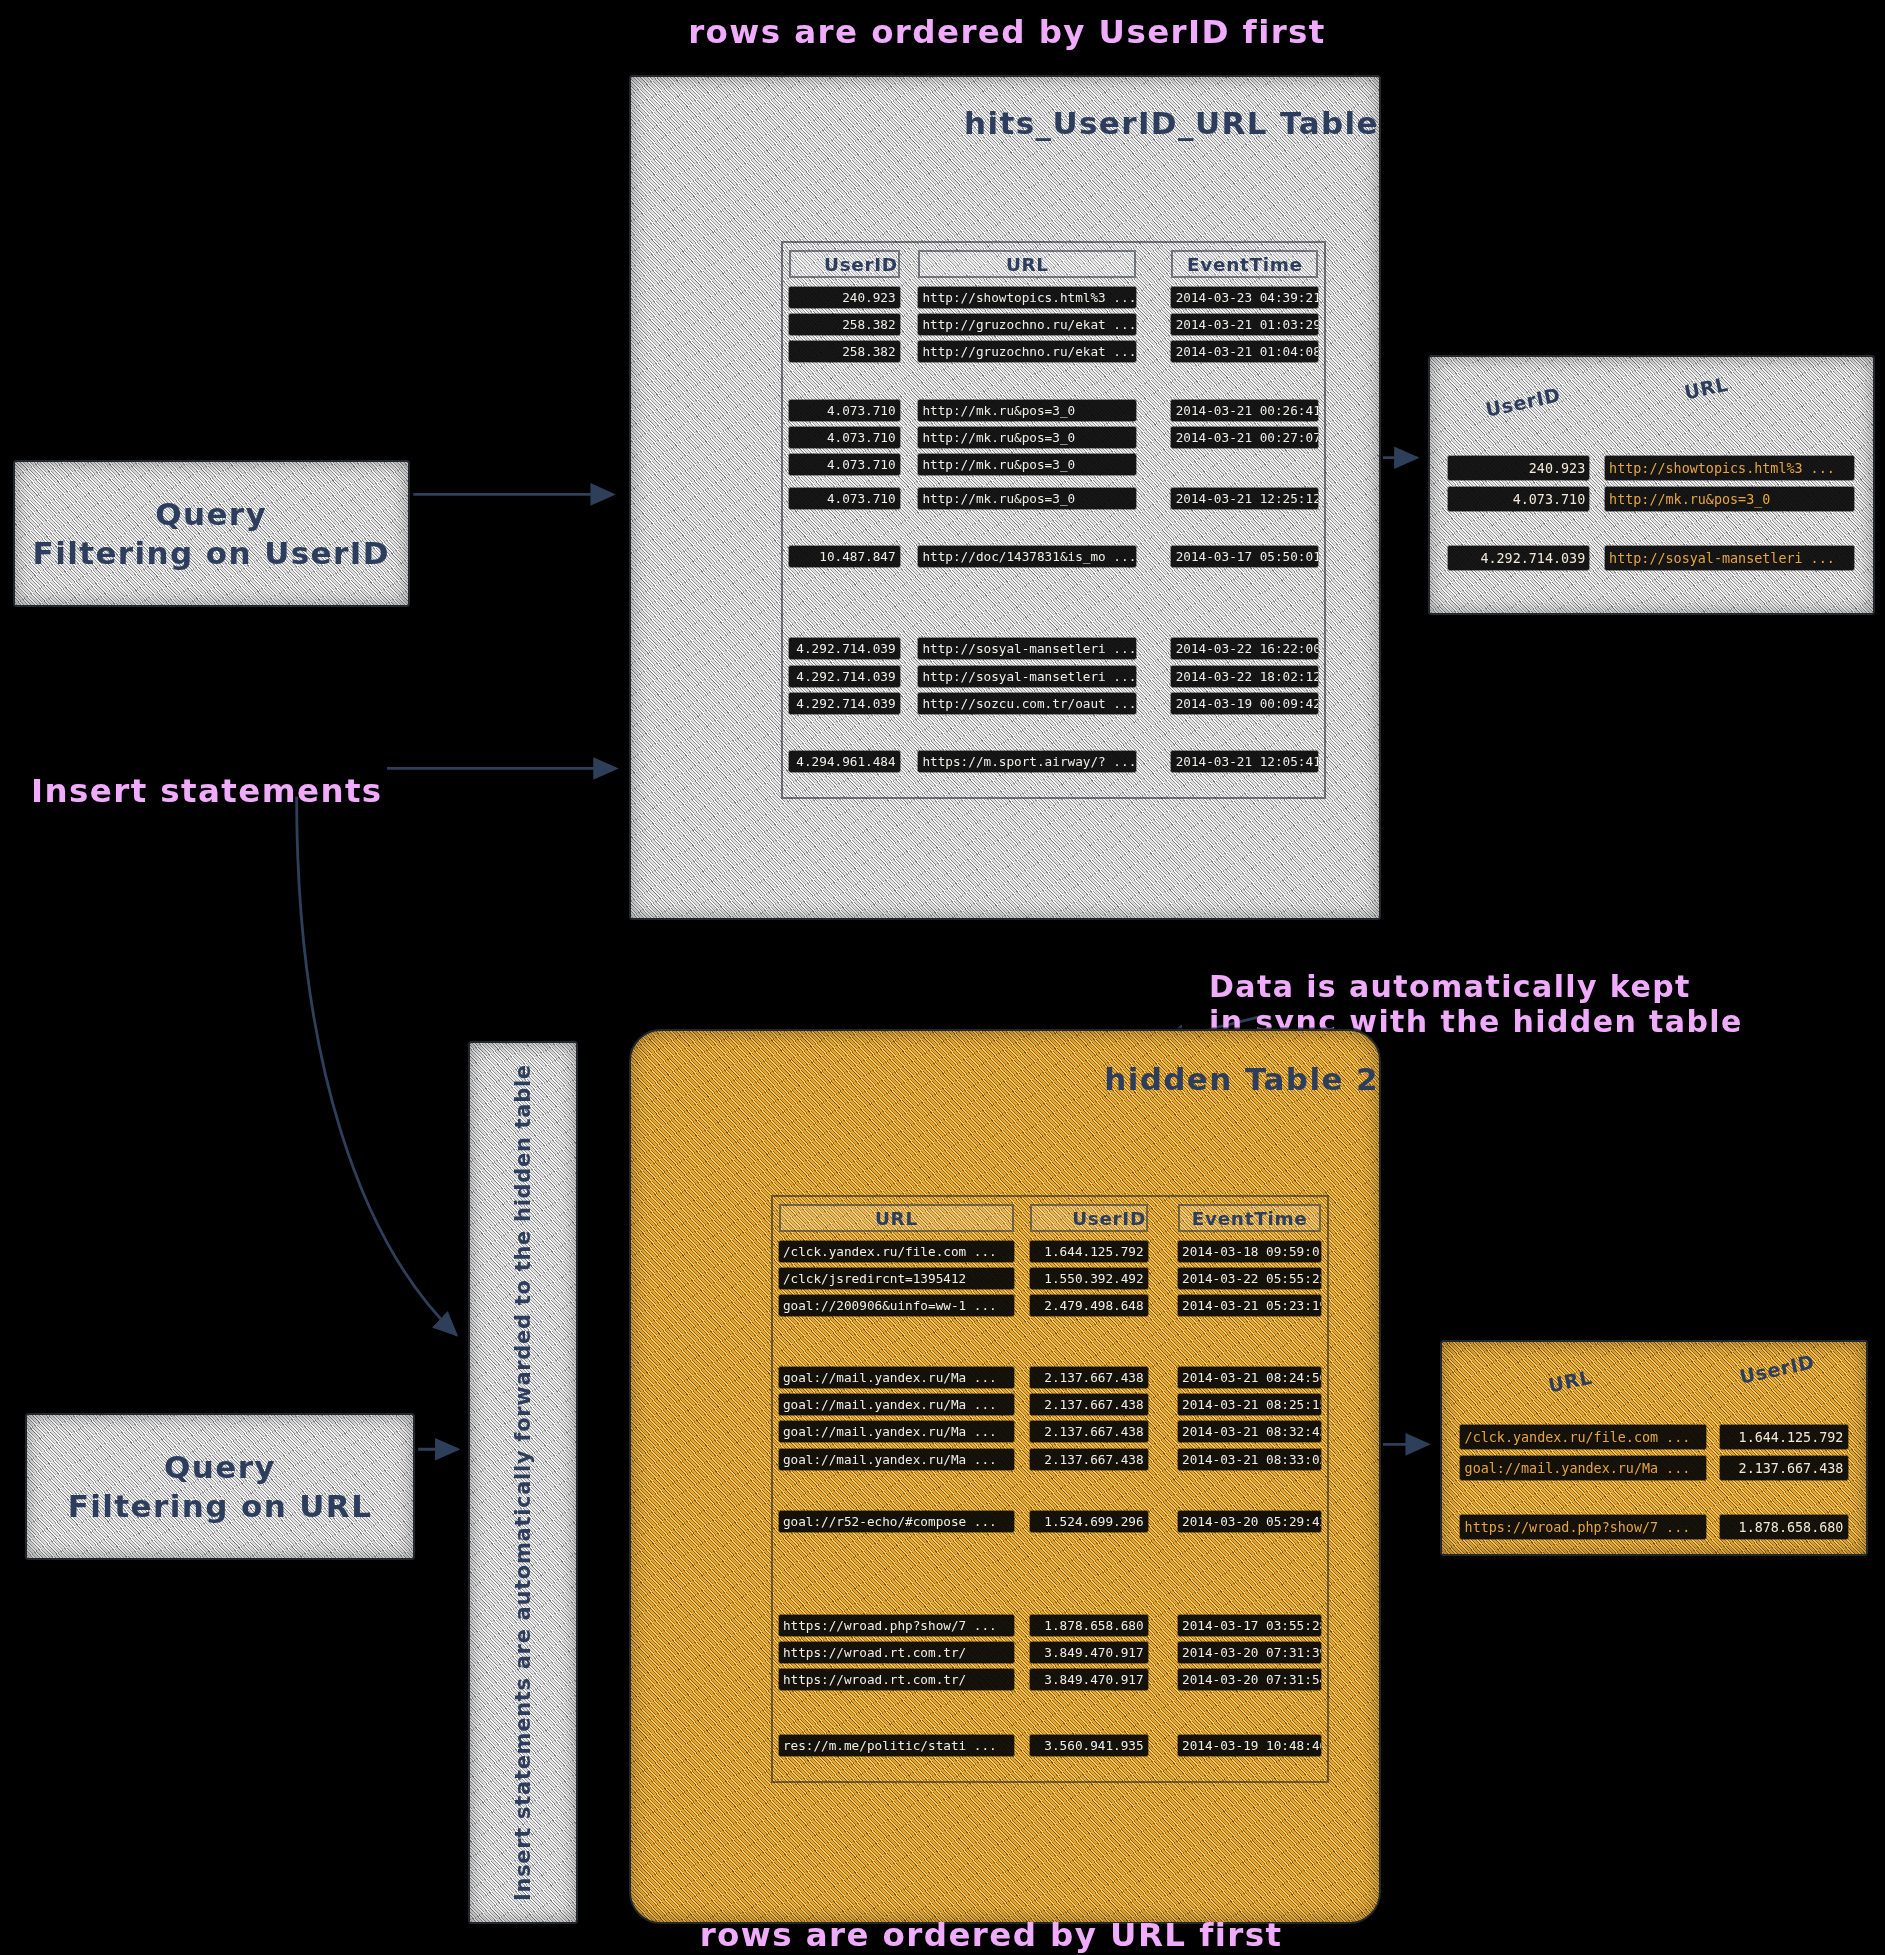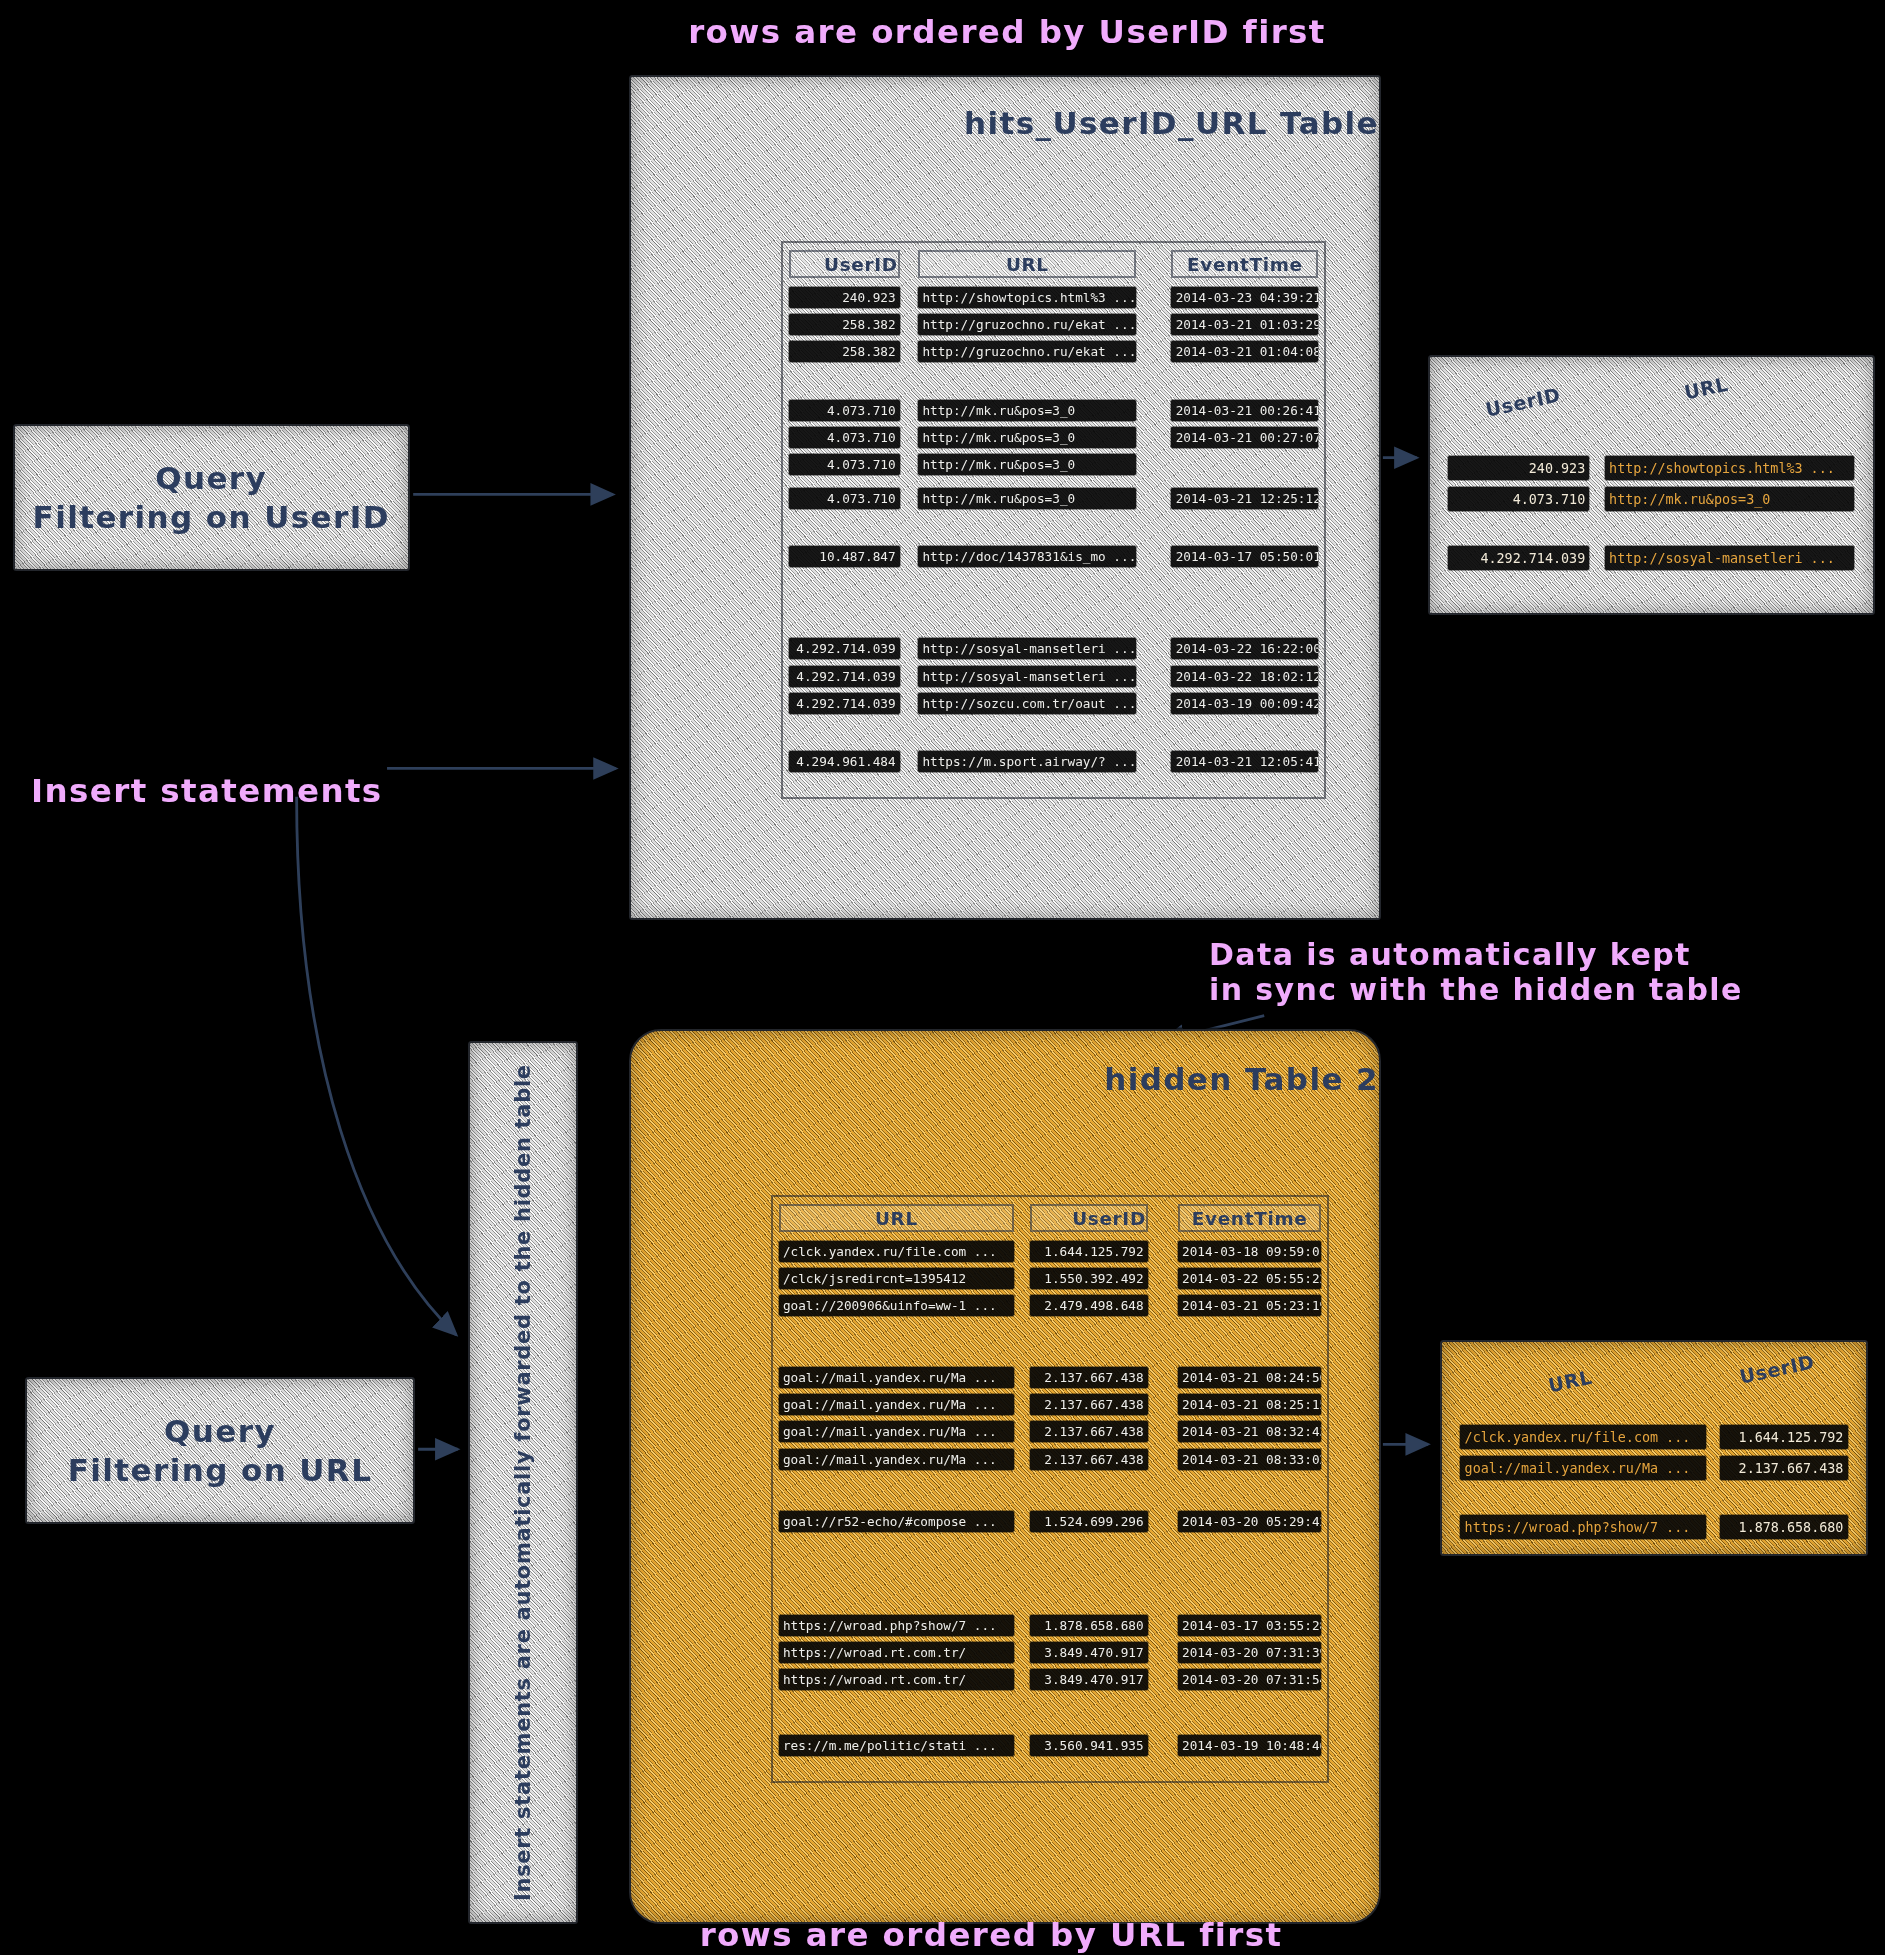--- a/index.html
+++ b/index.html
@@ -36,21 +36,21 @@
   }
   .sketch-block{
     border:2.1px solid #23262c;border-radius:3.5px;
     box-shadow:0 0 0 1.4px rgba(0,0,0,.65), inset 0 0 18.4px rgba(0,0,0,.35);
   }
 
   
   .note{color:#f0abfc;font-size:32.5px;font-weight:bold;letter-spacing:1.4px;white-space:nowrap;}
   .block-title{color:#2c3d5e;font-size:31px;font-weight:bold;letter-spacing:1.4px;text-align:right;}
   .qbox{display:flex;flex-direction:column;align-items:center;justify-content:center;
-        font-size:31px;font-weight:bold;color:#2c3d5e;letter-spacing:1.4px;text-align:center;line-height:1.25;}
+        font-size:31px;font-weight:bold;color:#2c3d5e;letter-spacing:1.4px;text-align:center;line-height:1.25;margin-top:36px;}
 
   
   .itable{position:absolute;border:2.1px solid rgba(24,28,38,.55);padding:7px 5.7px 18.4px 5.7px;box-sizing:border-box;}
   .thead{display:flex;margin-bottom:8.5px;}
   .hcell{box-sizing:border-box;height:28px;display:flex;align-items:center;justify-content:center;
          font-size:18.4px;font-weight:bold;color:#2c3d5e;letter-spacing:0.7px;
          border:2.1px solid rgba(30,36,52,.55);background:rgba(255,255,255,.16);}
   .trow{display:flex;margin-bottom:6.4px;}
   .cell{box-sizing:border-box;height:21px;display:flex;align-items:center;
         background:rgba(6,6,6,.93);color:#efefec;
@@ -207,21 +207,21 @@
       </div>
       <div class="row-gap" style="height: 28px;"></div>
       <div class="trow">
         <div class="cell c0">4.292.714.039</div>
         <div class="cell c1">http://sosyal-mansetleri ...</div>
       </div>
     </div>
 </div>
 
 <div class="abs" style="left:1209px;top:937px;">
-  <div class="note" style="font-size:30px;">Data is automatically kept</div>
+  <div class="note" style="font-size:30px;margin-top:32px;">Data is automatically kept</div>
   <div class="note" style="font-size:30px;text-align:right;">in sync with the hidden table</div>
 </div>
 
 <div class="abs hatch-gray sketch-block" style="left:468px;top:1041px;width:106px;height:879px;">
   <div class="vtext">Insert statements are automatically forwarded to the hidden table</div>
 </div>
 
 <div class="abs hatch-orange sketch-block" style="left:629px;top:1029px;width:748px;height:891px;border-radius:32px;">
   <div class="abs block-title" style="left:0;right:0;top:30px;">hidden Table 2</div>
 

